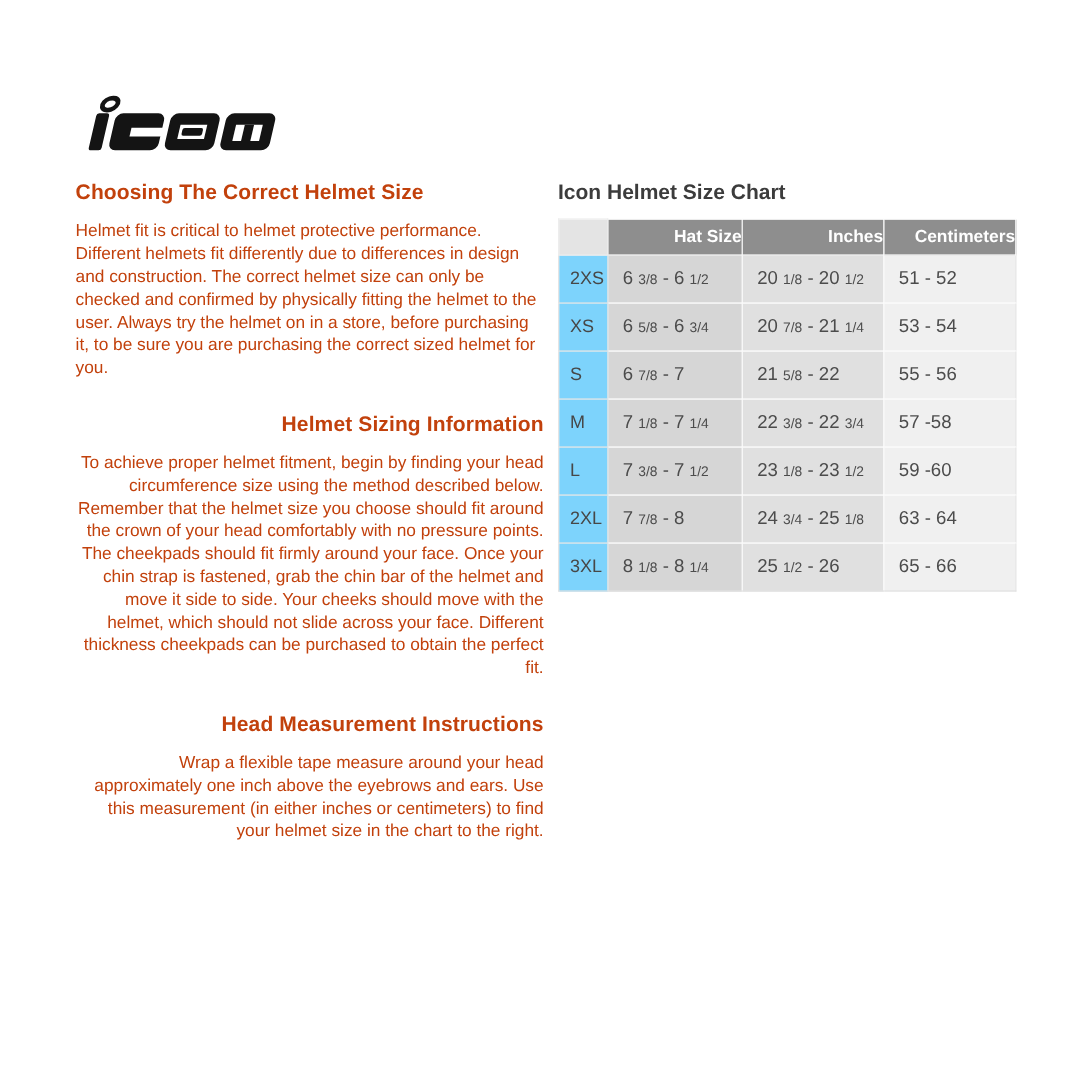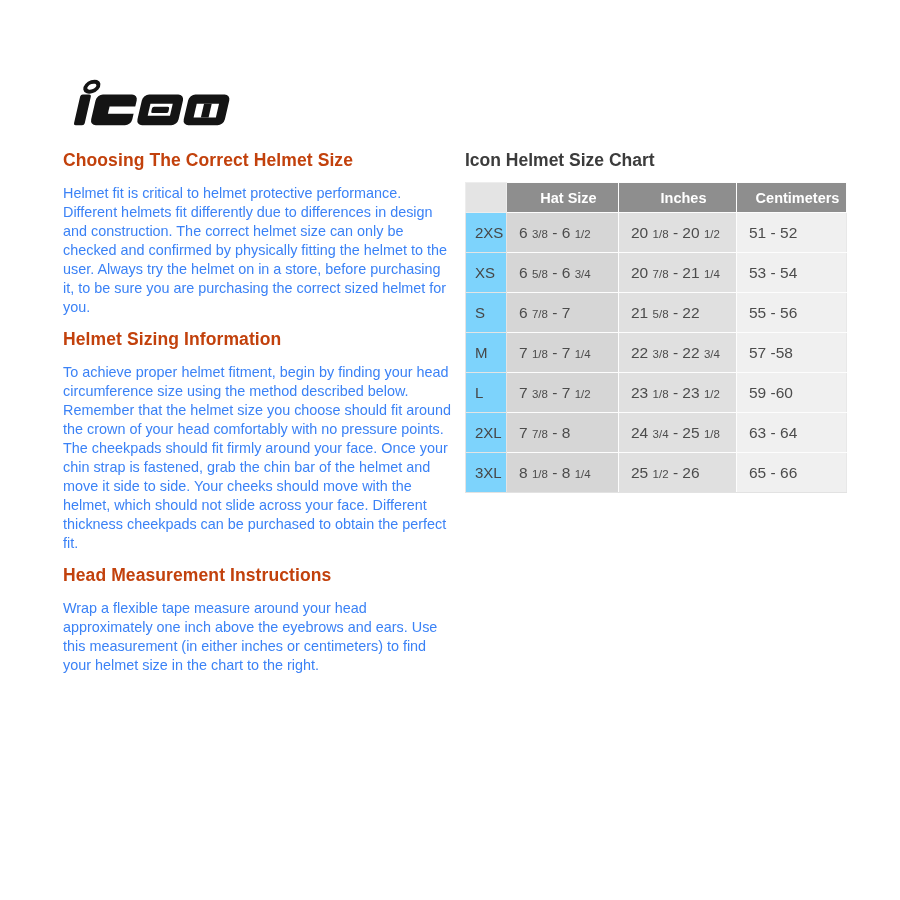--- a/index.html
+++ b/index.html
@@ -15,25 +15,25 @@
   .logo { position: absolute; left: 62px; top: 79px; width: 176px; height: 48px; }
   .left-col { position: absolute; left: 63px; top: 150px; width: 390px; }
   .right-col { position: absolute; left: 465px; top: 150px; width: 382px; }
   .section-heading {
     font-size: 17.5px;
     font-weight: 700;
     color: #c2410c;
     letter-spacing: 0.1px;
     margin: 0 0 13px 0;
   }
-  .section + .section { margin-top: 12px; }
+  .section + .section { margin-top: 26px; text-align: right; }
   .body-text {
     font-size: 14.4px;
     line-height: 19px;
-    color: #3b82f6;
+    color: #c2410c;
   }
   .chart-heading {
     font-size: 17.5px;
     font-weight: 700;
     color: #3c3c3c;
     margin: 0 0 11px 0;
   }
   table.size-chart {
     border-collapse: collapse;
     table-layout: fixed;
@@ -42,21 +42,21 @@
   .size-chart col.c0 { width: 41px; }
   .size-chart col.c1 { width: 112px; }
   .size-chart col.c2 { width: 118px; }
   .size-chart col.c3 { width: 110px; }
   .size-chart th {
     height: 30px;
     background: #8e8e8e;
     color: #ffffff;
     font-size: 14.5px;
     font-weight: 700;
-    text-align: center;
+    text-align: right;
     padding: 0 0 0 12px;
     border: 1px solid #fdfdfd;
   }
   .size-chart th.corner { background: #e4e4e4; border: 1px solid #ededed; }
   .size-chart td {
     height: 40px;
     font-size: 15.5px;
     color: #4c4c4c;
     padding: 0 0 0 12px;
     border: 1px solid #fdfdfd;

